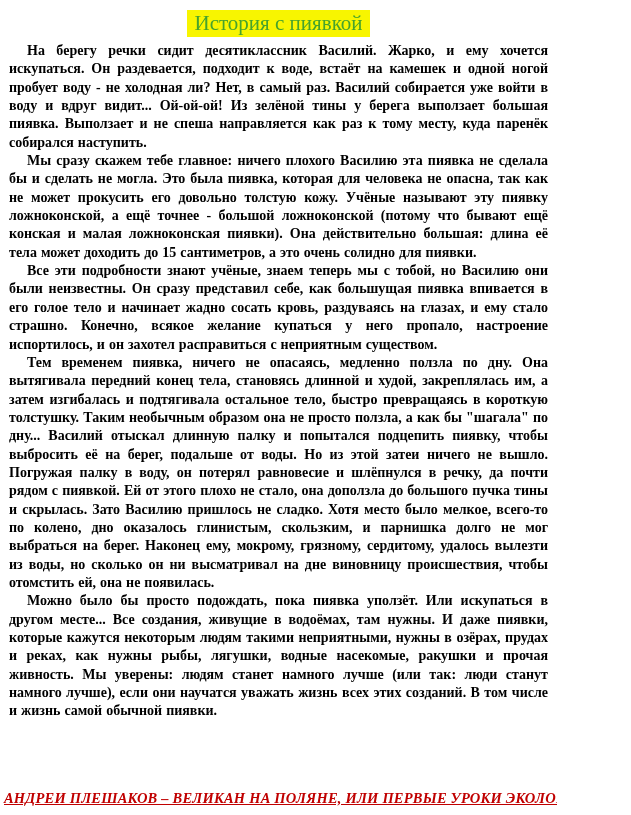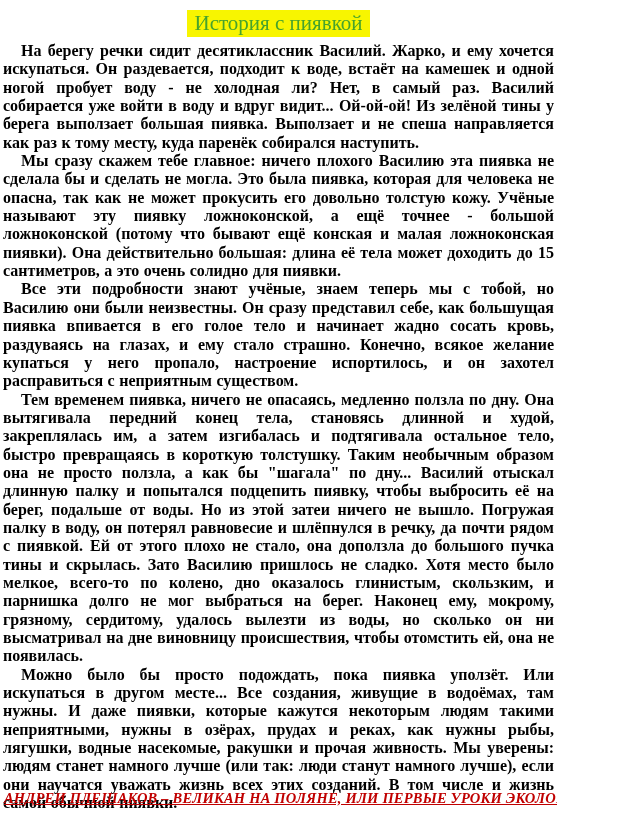--- a/index.html
+++ b/index.html
@@ -23,23 +23,23 @@
     font-size: 21px;
     font-weight: normal;
     line-height: 24px;
   }
   .title-highlight {
     background: var(--title-highlight, #f8f500);
     color: var(--title-color, #46a32d);
     padding: 1px 7px 2px 7px;
   }
   .body {
-    padding: 0 3px;
+    padding: 0 9px;
     text-align: justify;
-    font-size: 16px;
+    font-size: 14px;
     font-weight: bold;
     line-height: 18.35px;
     word-spacing: 0.5px;
   }
   .body p {
     margin: 0;
     text-indent: 18px;
   }
   .footer {
     position: absolute;

